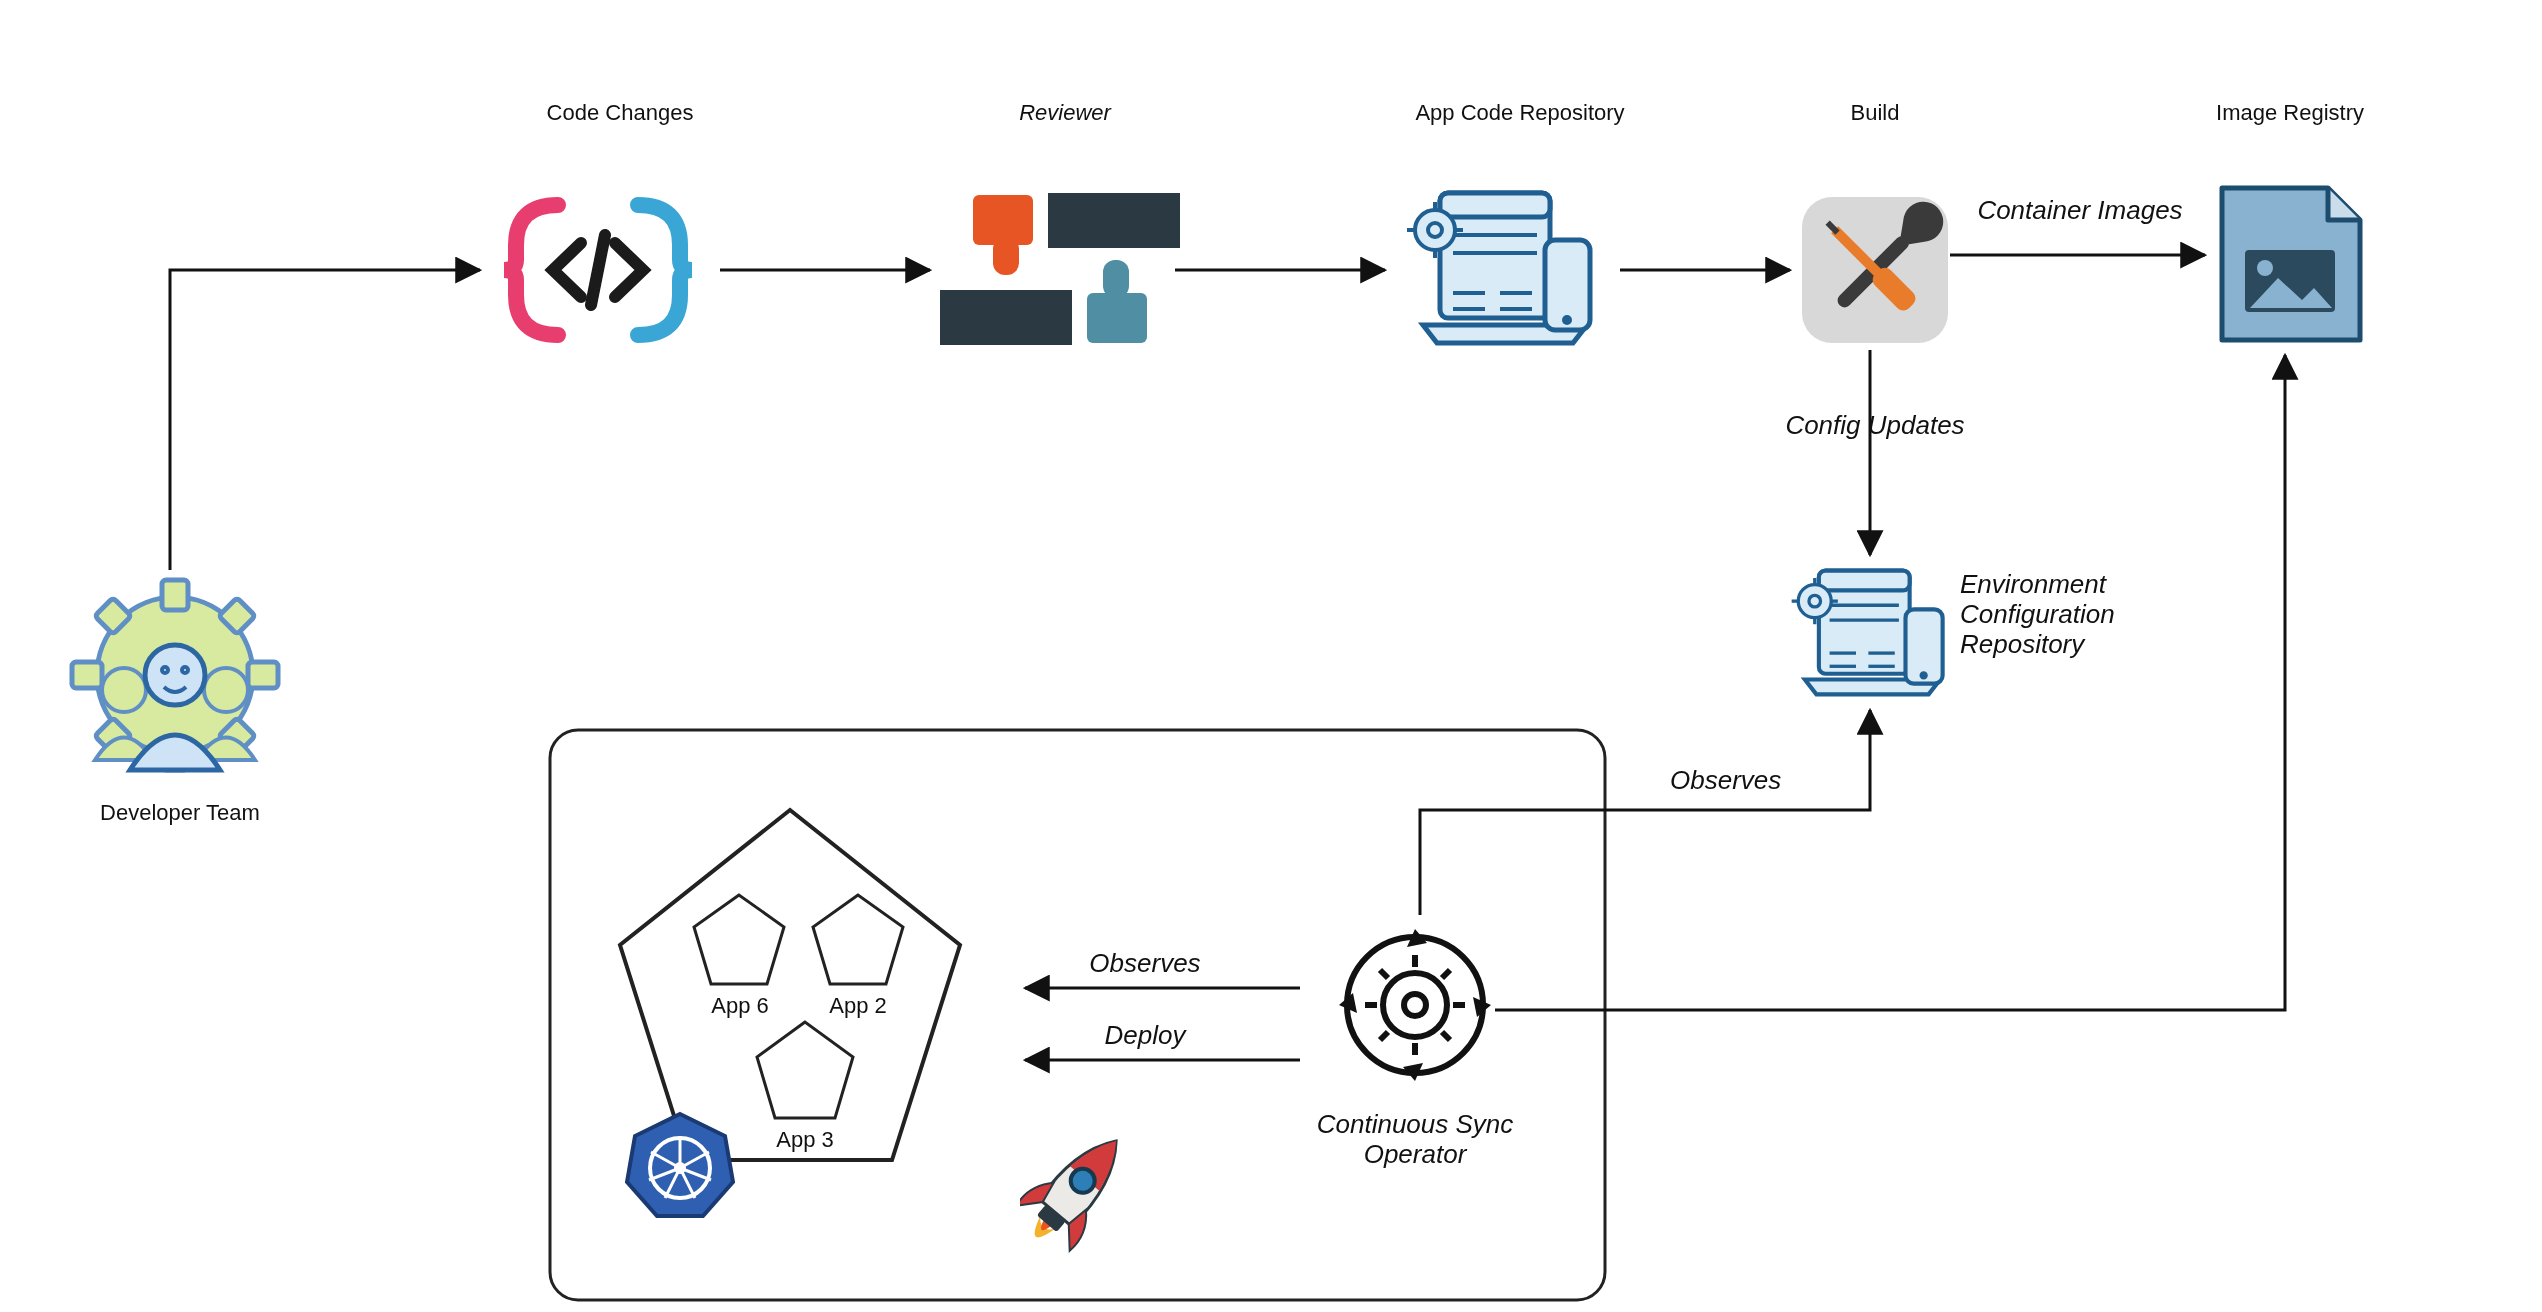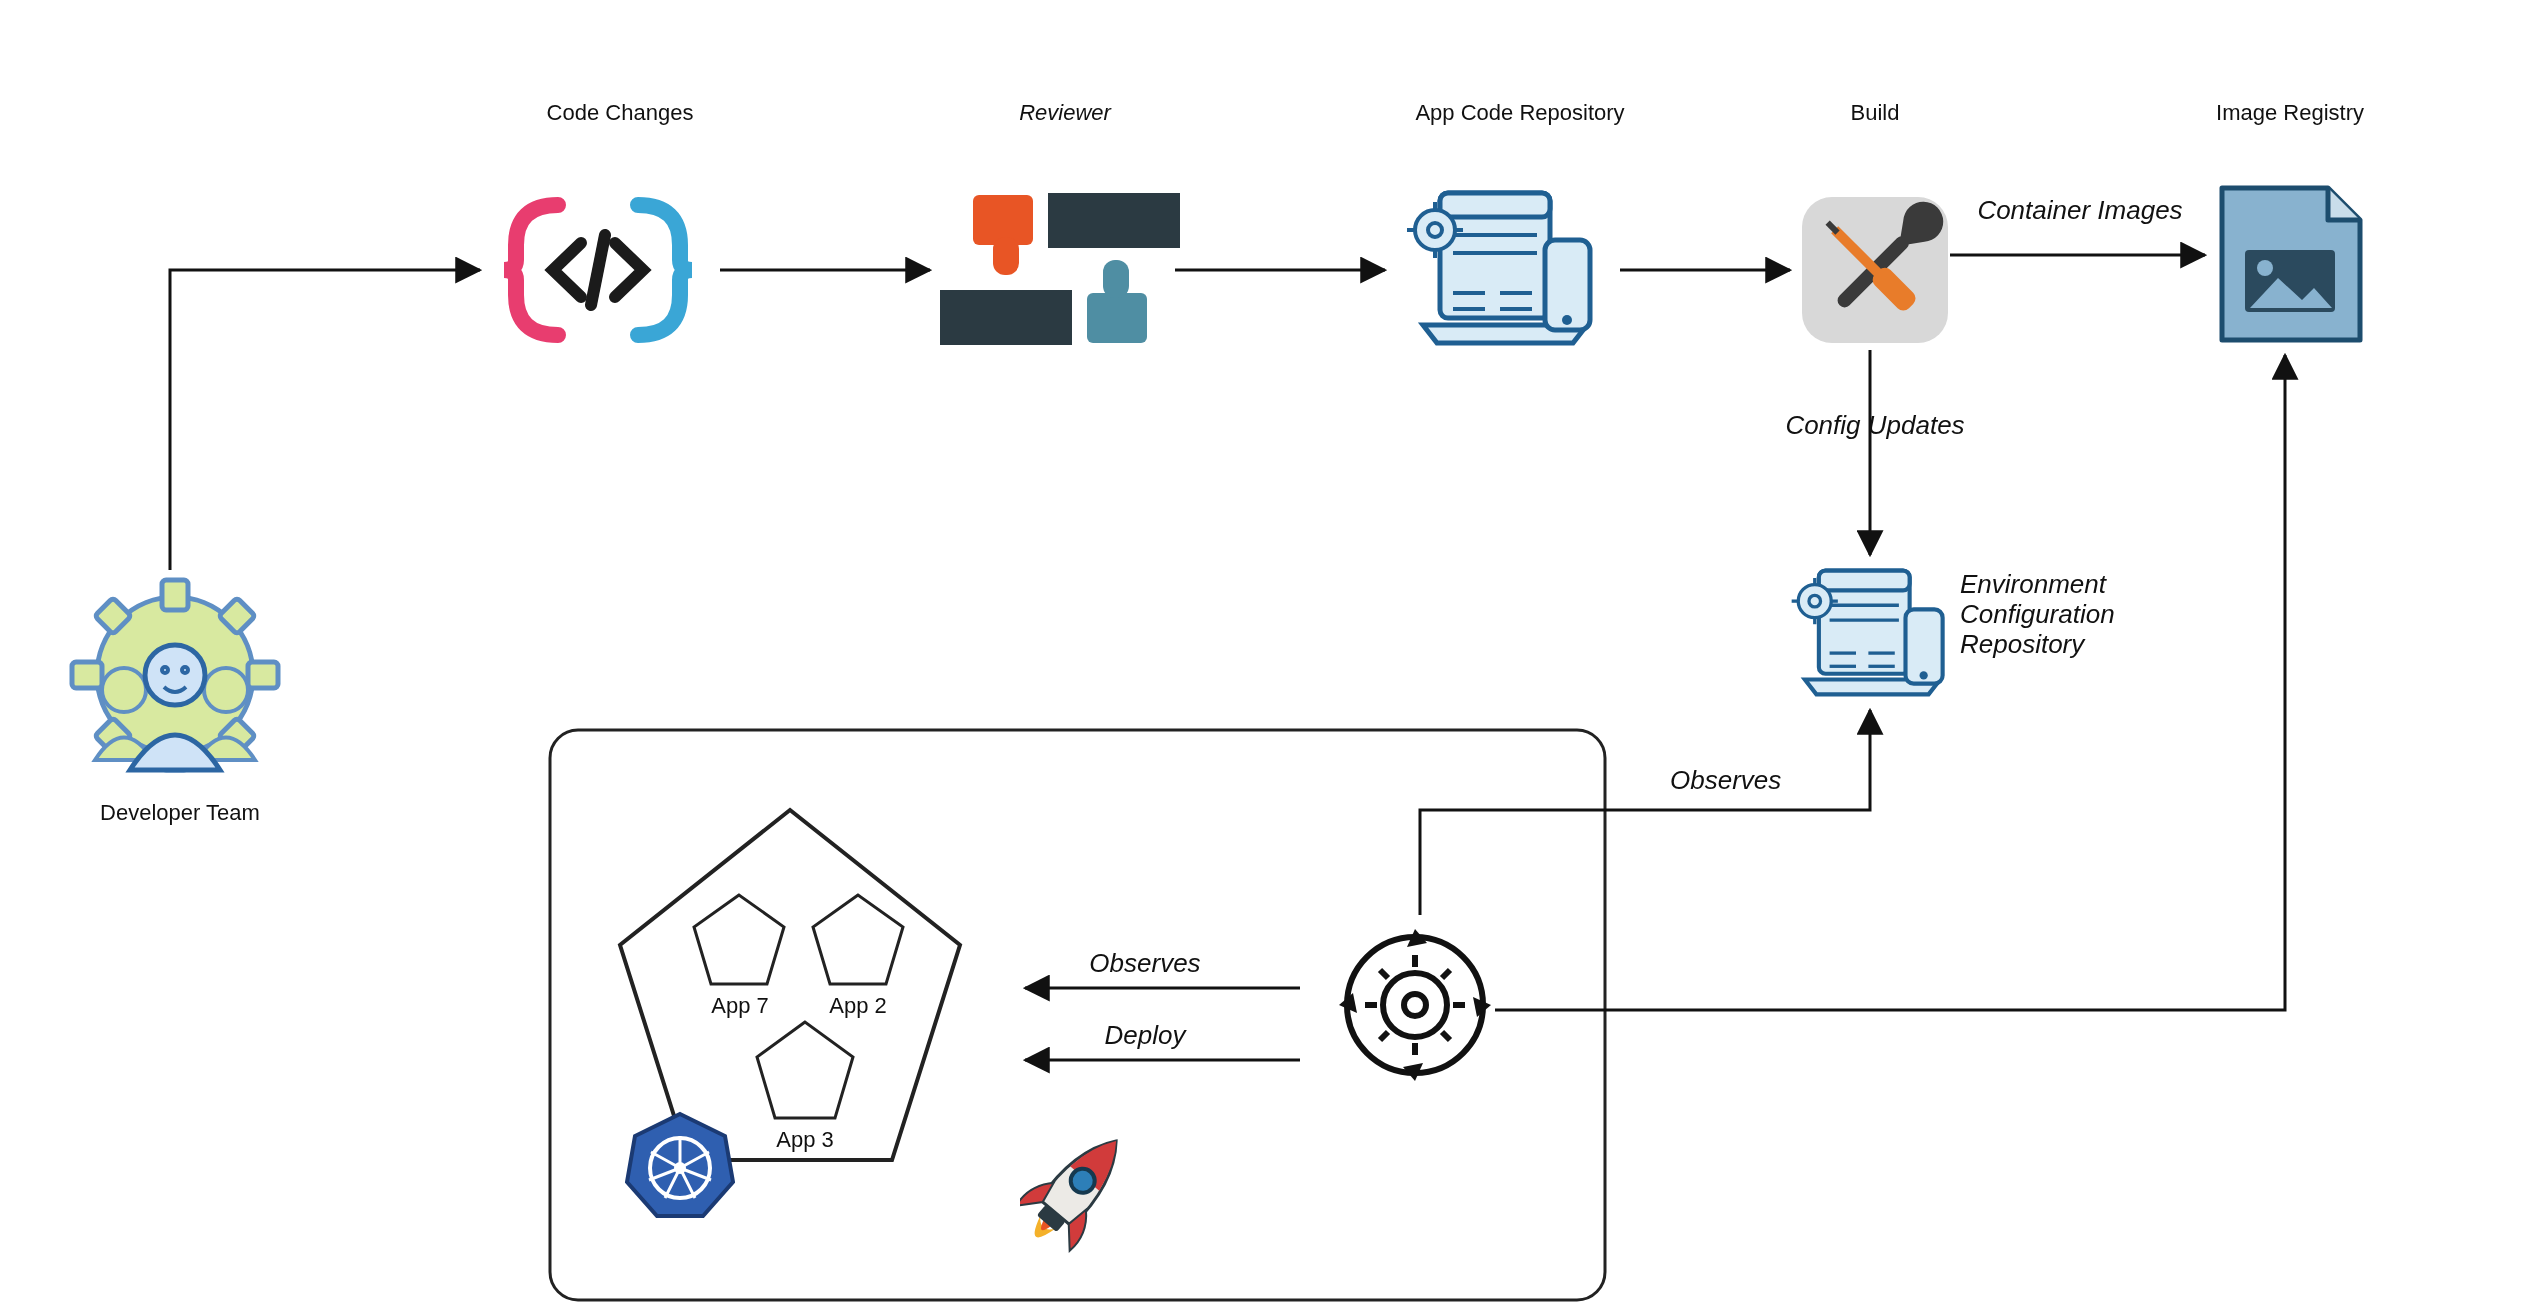--- a/index.html
+++ b/index.html
@@ -98,23 +98,27 @@
     <span>Environment</span><br>
     <span>Configuration</span><br>
     <span>Repository</span>
   </div>
 
   <div class="label label-sm" style="left:1670px; top:765px; width:160px; text-align:left;">Observes</div>
 
   <div class="label label-sm" style="left:1065px; top:948px; width:160px; text-align:center;">Observes</div>
   <div class="label label-sm" style="left:1065px; top:1020px; width:160px; text-align:center;">Deploy</div>
 
-
-
-  <div class="label label-xs" style="left:705px; top:993px; width:70px;">App 7</div>
+  <div class="label label-sm" style="left:1275px; top:1110px; width:280px; text-align:center; white-space:normal; line-height:1.15;">
+    <span>Continuous Sync</span><br>
+    <span>Operator</span>
+  </div>
+
+
+  <div class="label label-xs" style="left:705px; top:993px; width:70px;">App 6</div>
   <div class="label label-xs" style="left:823px; top:993px; width:70px;">App 2</div>
   <div class="label label-xs" style="left:770px; top:1127px; width:70px;">App 3</div>
 
   <div class="icon" style="left:60px; top:575px; width:230px; height:210px;">
     <svg viewBox="0 0 230 210" width="230" height="210">
 
       <g fill="#d8e9a0" stroke="#5f8fc4" stroke-width="5">
         <circle cx="115" cy="100" r="78"></circle>
         <rect x="102" y="5" width="26" height="30" rx="4"></rect>
         <rect x="102" y="165" width="26" height="30" rx="4"></rect>

